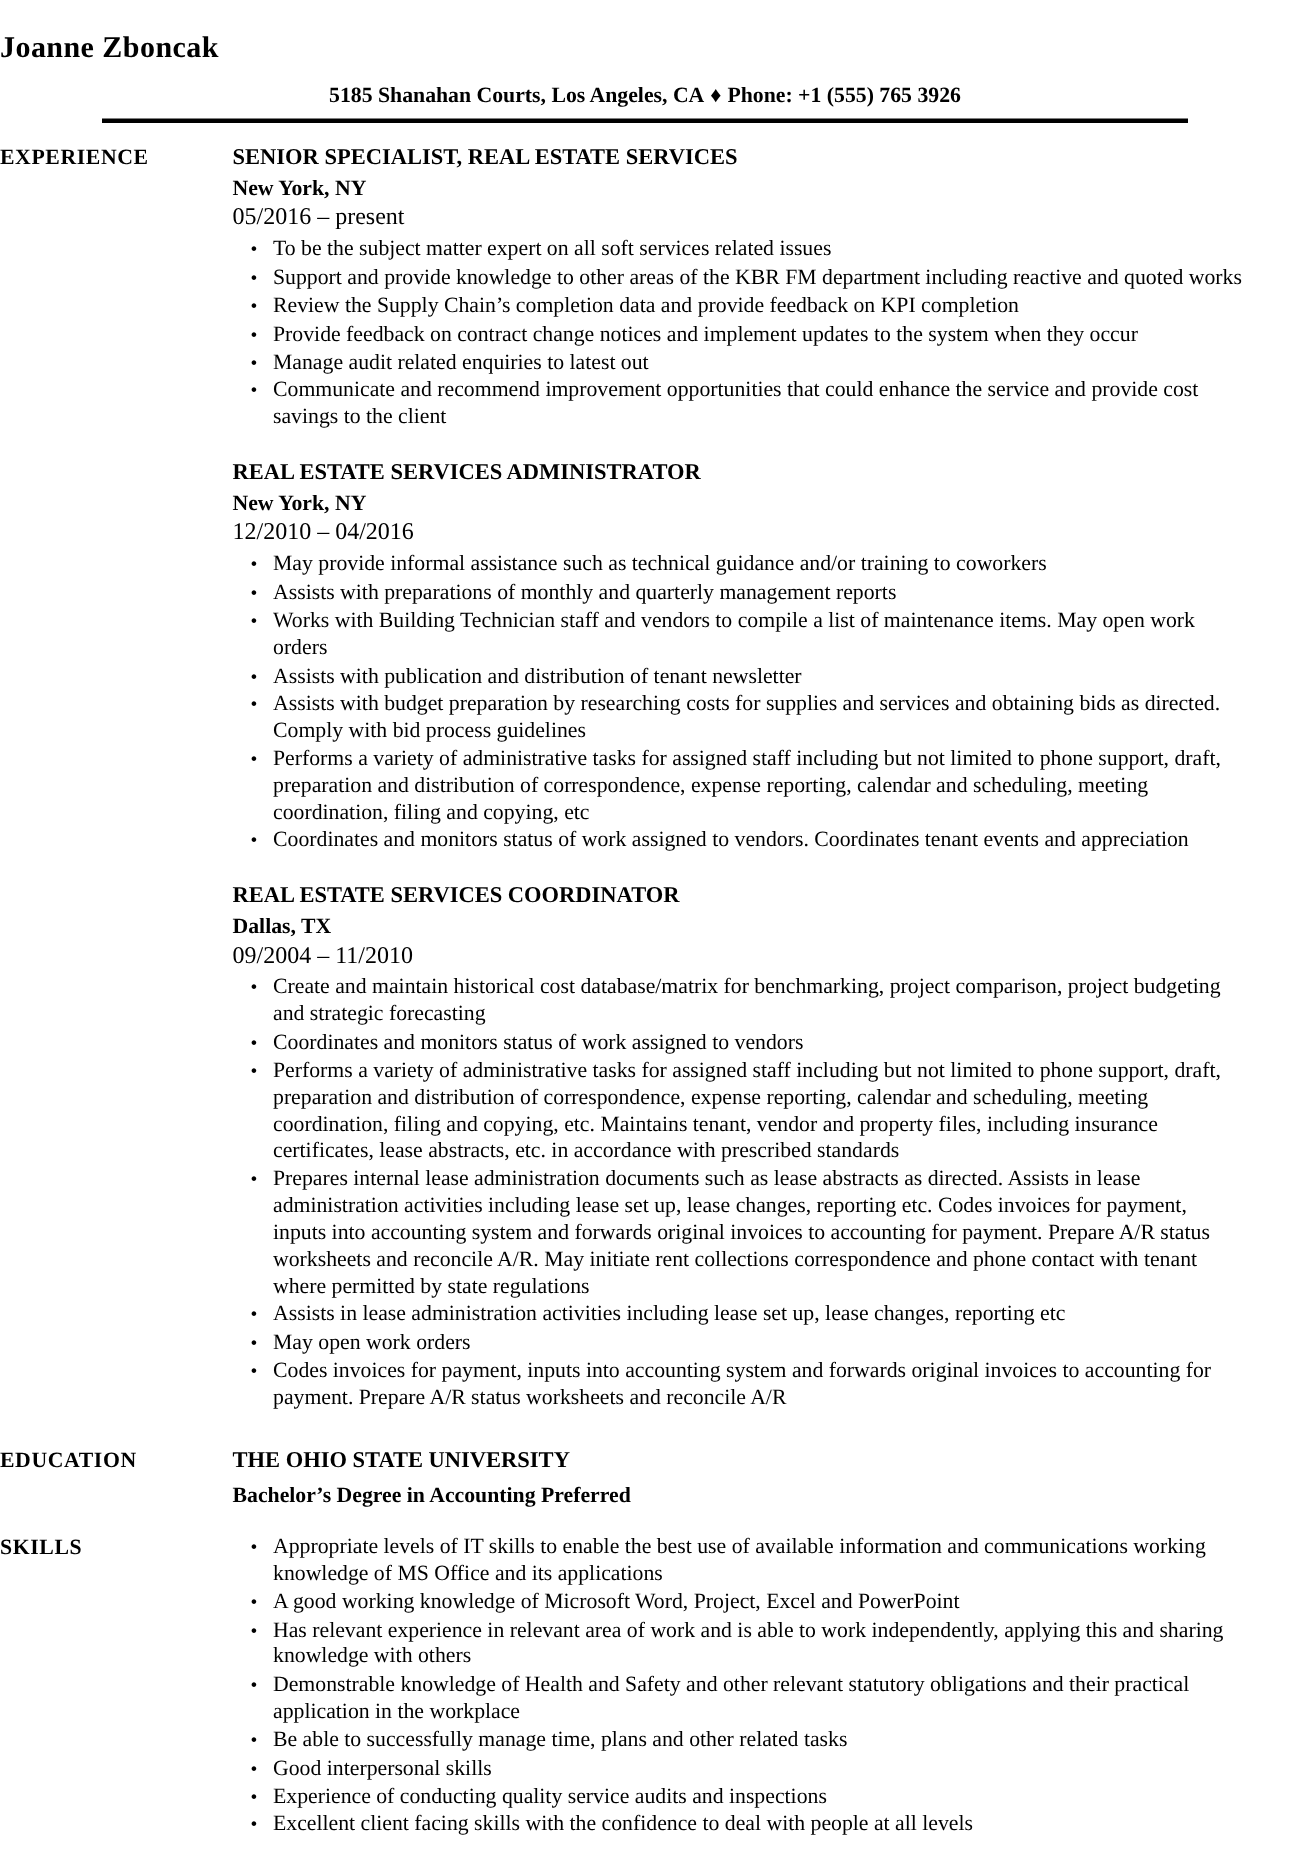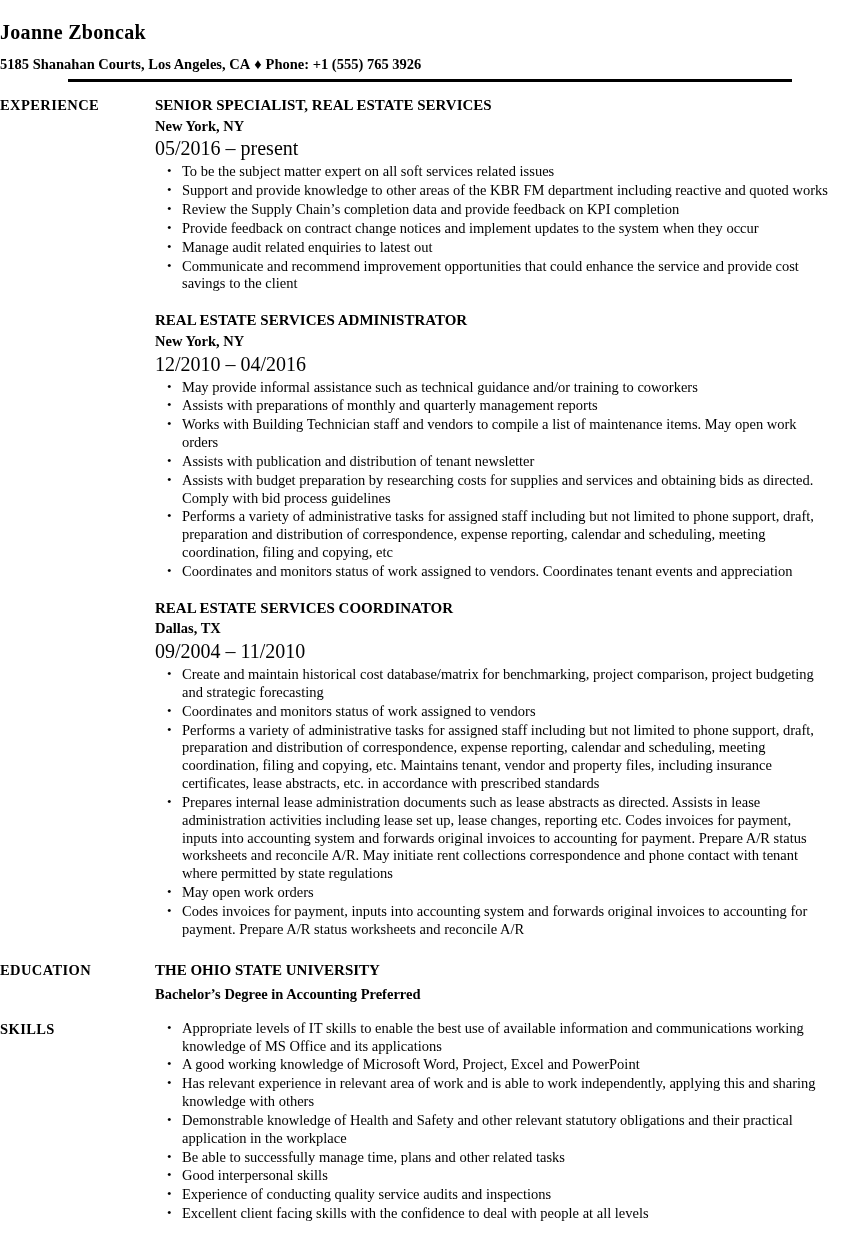--- a/index.html
+++ b/index.html
@@ -26,21 +26,21 @@
   .header {
     padding-top: 20px;
   }
   .name {
     font-size: 20px;
     font-weight: bold;
     letter-spacing: 0.3px;
     line-height: 1.25;
   }
   .contact {
-    text-align: left;
+    text-align: center;
     font-size: 14.5px;
     font-weight: bold;
     margin-top: 10px;
     line-height: 1.25;
   }
   .contact .sep {
     padding: 0 4px;
   }
   .rule {
     border-bottom: 3px solid #000;
@@ -80,21 +80,21 @@
     font-weight: bold;
     line-height: 1.3;
   }
   .job-location {
     font-size: 14.5px;
     font-weight: bold;
     line-height: 1.3;
     margin-top: 1px;
   }
   .job-dates {
-    font-size: 20px;
+    font-size: 16px;
     font-weight: normal;
     line-height: 1.3;
     margin-top: 0px;
   }
 
   
   ul.bullets {
     list-style: none;
     margin: 2px 0 0 0;
     padding: 0;
@@ -189,20 +189,21 @@
 
       <div class="job">
         <div class="job-title">REAL ESTATE SERVICES COORDINATOR</div>
         <div class="job-location">Dallas, TX</div>
         <div class="job-dates">09/2004 – 11/2010</div>
         <ul class="bullets">
           <li>Create and maintain historical cost database/matrix for benchmarking, project comparison, project budgeting and strategic forecasting</li>
           <li>Coordinates and monitors status of work assigned to vendors</li>
           <li>Performs a variety of administrative tasks for assigned staff including but not limited to phone support, draft, preparation and distribution of correspondence, expense reporting, calendar and scheduling, meeting coordination, filing and copying, etc. Maintains tenant, vendor and property files, including insurance certificates, lease abstracts, etc. in accordance with prescribed standards</li>
           <li>Prepares internal lease administration documents such as lease abstracts as directed. Assists in lease administration activities including lease set up, lease changes, reporting etc. Codes invoices for payment, inputs into accounting system and forwards original invoices to accounting for payment. Prepare A/R status worksheets and reconcile A/R. May initiate rent collections correspondence and phone contact with tenant where permitted by state regulations</li>
+          <li>Assists in lease administration activities including lease set up, lease changes, reporting etc</li>
           <li>May open work orders</li>
           <li>Codes invoices for payment, inputs into accounting system and forwards original invoices to accounting for payment. Prepare A/R status worksheets and reconcile A/R</li>
         </ul>
       </div>
 
     </div>
   </div>
 
   <div class="section section-education">
     <div class="section-label">EDUCATION</div>

